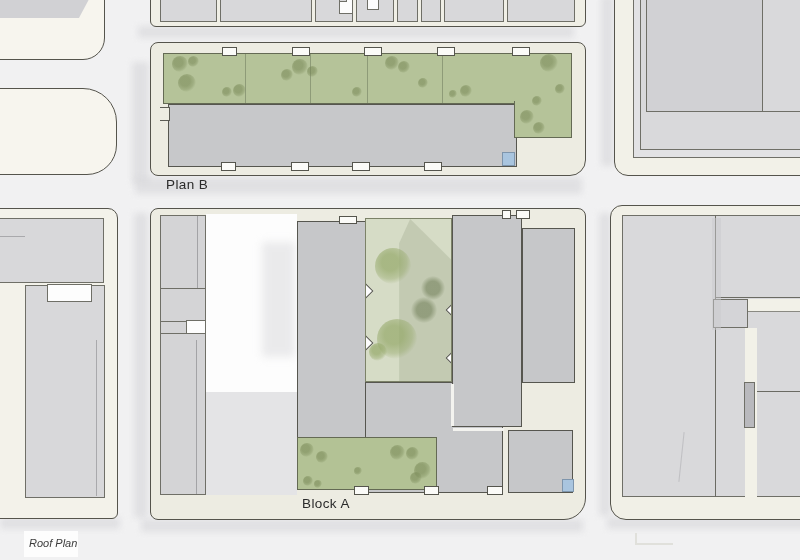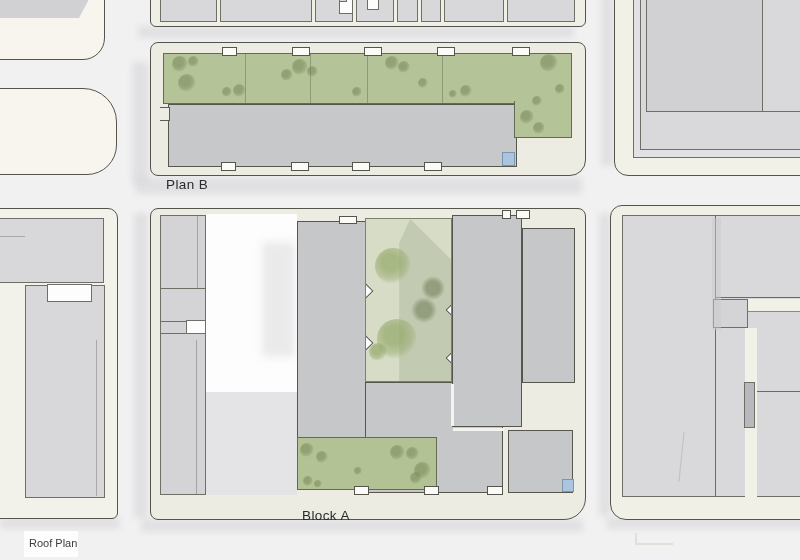--- a/index.html
+++ b/index.html
@@ -17,21 +17,21 @@
   .seam{position:absolute;background:rgba(85,95,70,.4);}
   .wseam{position:absolute;background:#f3f3ef;}
   .blue{position:absolute;background:#a9c5df;border:1px solid #7e95ac;}
   .tree{position:absolute;border-radius:50%;pointer-events:none;}
   .tree-olive{background:radial-gradient(circle at 40% 40%, rgba(118,134,84,.55) 0 32%, rgba(118,134,84,.32) 55%, rgba(118,134,84,0) 72%);}
   .tree-fluffy{background:radial-gradient(circle at 42% 40%, rgba(148,168,104,.7) 0 28%, rgba(148,168,104,.42) 55%, rgba(148,168,104,0) 72%);}
   .tree-shade{background:radial-gradient(circle, rgba(100,115,75,.5) 0 40%, rgba(100,115,75,0) 72%);}
   .stair{position:absolute;width:12px;height:12px;background:#fdfdfd;border:1px solid #55554d;transform:rotate(45deg);}
   .lbl{position:absolute;color:#2b2b2b;font-size:13.5px;letter-spacing:.4px;white-space:nowrap;}
   #roofplan-box{position:absolute;left:24px;top:531px;width:54px;height:26px;background:#fdfdfd;}
-  #roofplan-label{position:absolute;left:29px;top:537px;font-size:11px;color:#3c3c3c;}
+  #roofplan-label{position:absolute;left:29px;top:537px;font-style:italic;font-size:11px;color:#3c3c3c;}
   #cy-shadow{position:absolute;left:0;top:0;width:100%;height:100%;
      background:rgba(100,110,82,.17);
      clip-path:polygon(52% 0, 100% 25%, 100% 100%, 39% 100%, 39% 15%);}
   .lmark{position:absolute;border-left:2px solid #e0e0db;border-bottom:2px solid #e0e0db;}
 </style>
 </head>
 <body>
 
 <div id="stage">
 
@@ -141,21 +141,21 @@
   <div class="tab" style="left:502px;top:210px;width:9px;height:9px;"></div>
   <div class="tab" style="left:516px;top:210px;width:14px;height:9px;"></div>
   <div class="tab" style="left:354px;top:486px;width:15px;height:9px;"></div>
   <div class="tab" style="left:424px;top:486px;width:15px;height:9px;"></div>
   <div class="tab" style="left:487px;top:486px;width:16px;height:9px;"></div>
   <div class="blue" style="left:562px;top:479px;width:12px;height:13px;"></div>
 
   <div class="lmark" style="left:635px;top:533px;width:38px;height:12px;"></div>
 
   <div class="lbl" style="left:166px;top:177px;">Plan B</div>
-  <div class="lbl" style="left:302px;top:508px;">Block A</div>
+  <div class="lbl" style="left:302px;top:496px;">Block A</div>
   <div id="roofplan-box"></div>
   <div id="roofplan-label">Roof Plan</div>
 
 <div class="tree tree-olive" style="left: 172px; top: 56px; width: 16px; height: 16px;"></div>
     <div class="tree tree-olive" style="left: 187.5px; top: 55.5px; width: 11px; height: 11px;"></div>
     <div class="tree tree-olive" style="left: 178px; top: 74px; width: 18px; height: 18px;"></div>
     <div class="tree tree-olive" style="left: 222px; top: 87px; width: 10px; height: 10px;"></div>
     <div class="tree tree-olive" style="left: 232.5px; top: 83.5px; width: 13px; height: 13px;"></div>
     <div class="tree tree-olive" style="left: 281px; top: 69px; width: 12px; height: 12px;"></div>
     <div class="tree tree-olive" style="left: 292px; top: 59px; width: 16px; height: 16px;"></div>

